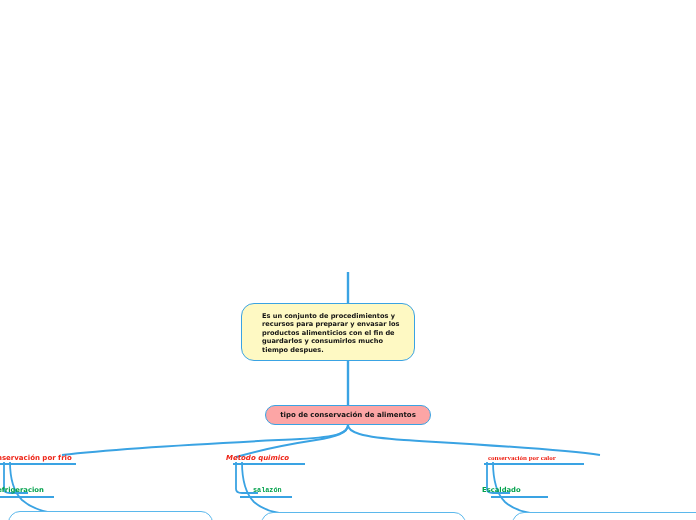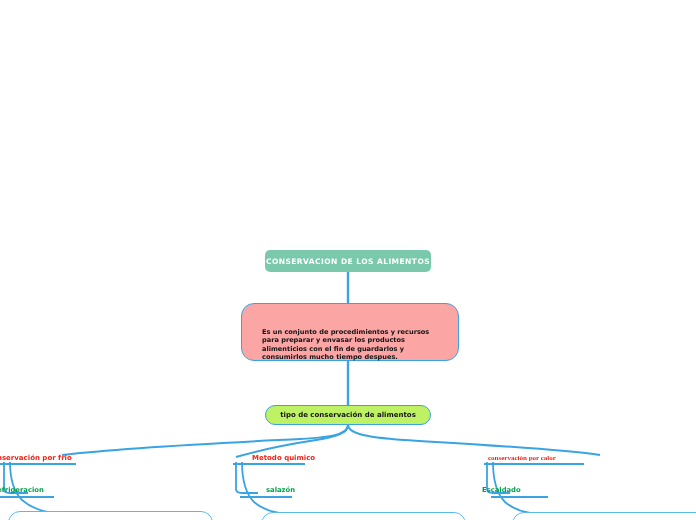--- a/index.html
+++ b/index.html
@@ -51,44 +51,44 @@
     font-weight: bold;
     letter-spacing: 0.45px;
     white-space: nowrap;
   }
 
   
   .desc-node {
     position: absolute;
     left: 241px;
     top: 303px;
-    width: 218px;
+    width: 174px;
     height: 58px;
-    background: #fca5a5;
+    background: #fef9c3;
     border: 1.6px solid #3aa3e3;
     border-radius: 13px;
     box-sizing: border-box;
-    padding: 24px 12px 8px 20px;
+    padding: 8px 12px 8px 20px;
   }
   .desc-node .label {
     color: #141414;
     font-size: 6.6px;
     font-weight: bold;
     line-height: 1.28;
     display: block;
   }
 
   
   .mid-node {
     position: absolute;
     left: 265px;
     top: 405px;
     width: 166px;
     height: 20px;
-    background: #bef264;
+    background: #fca5a5;
     border: 1.3px solid #3aa3e3;
     border-radius: 11px;
     box-sizing: border-box;
     display: flex;
     align-items: center;
     justify-content: center;
   }
   .mid-node .label {
     color: #141414;
     font-size: 7px;
@@ -150,47 +150,44 @@
     <path d="M4,462 L4,489 C4,492 6,493 10,493 L28,493" fill="none" stroke="#3aa3e3" stroke-width="1.8"></path>
     <path d="M10,462 C10,480 14,492 22,500 C30,507 40,511 52,513" fill="none" stroke="#3aa3e3" stroke-width="1.8"></path>
 
     <path d="M236,462 L236,489 C236,492 238,493 242,493 L258,493" fill="none" stroke="#3aa3e3" stroke-width="1.8"></path>
     <path d="M242,462 C242,482 246,494 254,502 C262,509 274,513 288,514" fill="none" stroke="#3aa3e3" stroke-width="1.8"></path>
 
     <path d="M487,462 L487,489 C487,492 489,493 493,493 L510,493" fill="none" stroke="#3aa3e3" stroke-width="1.8"></path>
     <path d="M493,462 C493,482 497,494 505,502 C513,509 525,513 539,514" fill="none" stroke="#3aa3e3" stroke-width="1.8"></path>
   </svg>
 
-  <div class="root-node">
-    <span class="label">CONSERVACION DE LOS ALIMENTOS</span>
-  </div>
 
   <div class="desc-node">
     <span class="label">Es un conjunto de procedimientos y recursos para preparar y envasar los productos alimenticios con el fin de guardarlos y consumirlos mucho tiempo despues.</span>
   </div>
 
   <div class="mid-node">
     <span class="label">tipo de conservación de alimentos</span>
   </div>
 
   <div class="branch">
     <div class="branch-title" style="left:-12px; top:454px;">conservación por frio</div>
     <div class="branch-rule" style="left:0px; top:463px; width:76px;"></div>
 
     <div class="sub-title" style="left:-8px; top:486px;">Refrigeracion</div>
     <div class="sub-rule" style="left:0px; top:496px; width:54px;"></div>
 
     <div class="leaf-box" style="left:8px; top:511px; width:205px; height:30px;"></div>
   </div>
 
   <div class="branch">
-    <div class="branch-title" style="left:252px; top:454px;">Metodo quimico</div>
+    <div class="branch-title" style="left:226px; top:454px;font-style:italic;">Metodo quimico</div>
     <div class="branch-rule" style="left:233px; top:463px; width:72px;"></div>
 
-    <div class="sub-title" style="left:266px; top:486px;">salazón</div>
+    <div class="sub-title" style="left:253px; top:486px;font-family:Liberation Mono, monospace;">salazón</div>
     <div class="sub-rule" style="left:240px; top:496px; width:52px;"></div>
 
     <div class="leaf-box" style="left:261px; top:512px; width:205px; height:30px;"></div>
   </div>
 
   <div class="branch">
     <div class="branch-title" style="left:488px; top:454px;font-family:Liberation Serif, serif;">conservación por calor</div>
     <div class="branch-rule" style="left:484px; top:463px; width:100px;"></div>
 
     <div class="sub-title" style="left:482px; top:486px;">Escaldado</div>

